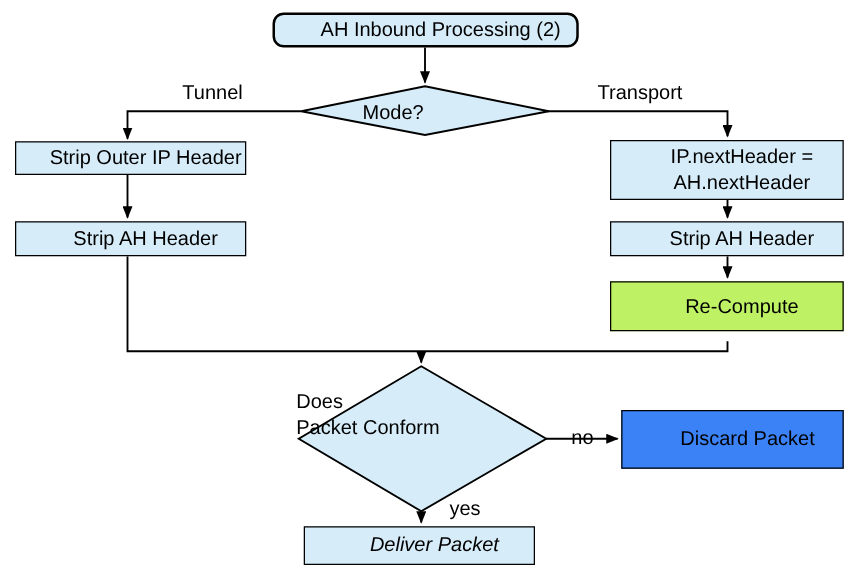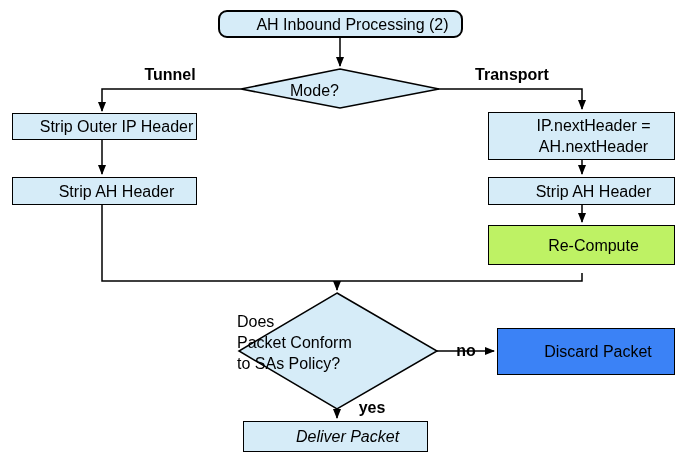--- a/index.html
+++ b/index.html
@@ -47,21 +47,20 @@
     line-height: 21px;
     color: #000000;
   }
   .elabel {
     position: absolute;
     text-align: center;
     font-size: 16px;
     line-height: 17px;
     color: #000000;
     white-space: nowrap;
-    font-weight: bold;
   }
 </style>
 </head>
 <body>
 
 <div class="canvas">
 
   <svg class="edges" width="683" height="468" viewBox="0 0 683 468">
     <defs>
       <marker id="arrow" viewBox="0 0 10 8" refX="9" refY="4" markerWidth="10" markerHeight="8" markerUnits="userSpaceOnUse" orient="auto">
@@ -127,21 +126,20 @@
     <span>Deliver Packet</span>
   </div>
 
   <div class="dlabel" style="left:290px; top:80px; width:100px;">
     <span>Mode?</span>
   </div>
 
   <div class="dlabel" style="left:237px; top:311px; width:200px;">
     <div>Does</div>
     <div>Packet Conform</div>
-    <div>to SAs Policy?</div>
   </div>
 
   <div class="elabel" style="left:130px; top:66px; width:80px;">
     <span>Tunnel</span>
   </div>
 
   <div class="elabel" style="left:470px; top:66px; width:84px;">
     <span>Transport</span>
   </div>
 

